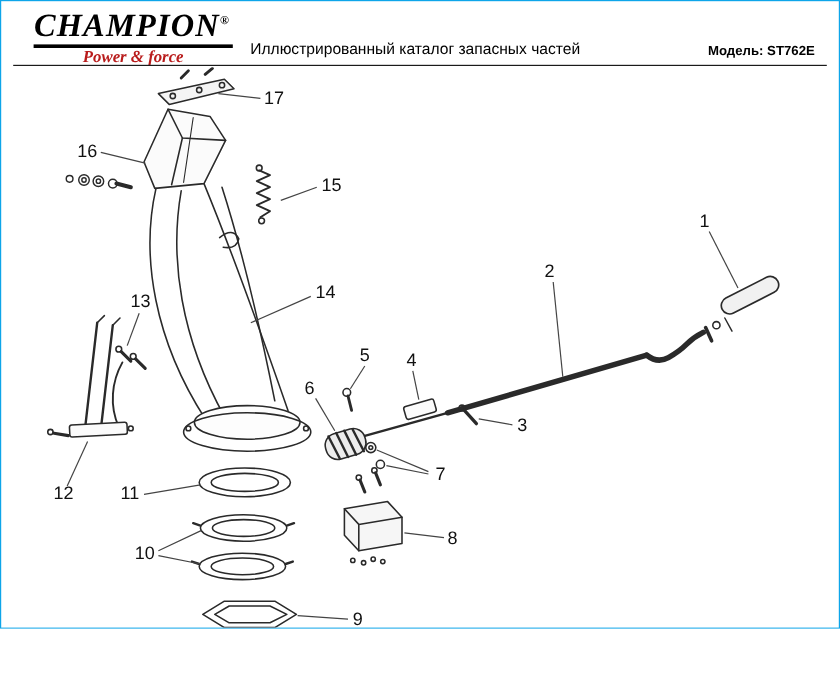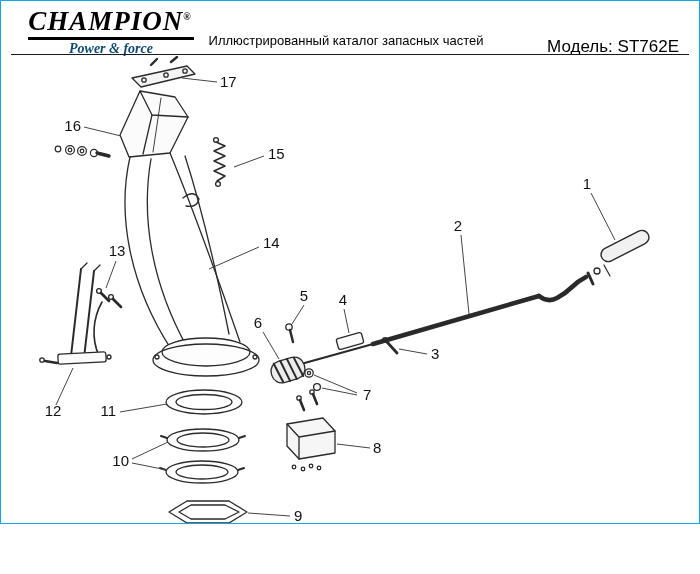--- a/index.html
+++ b/index.html
@@ -11,27 +11,27 @@
   }
   .logo { position:absolute; top:7px; left:16px; width:188px; text-align:center; }
   .logo-main {
     display:inline-block; font-family:"Liberation Serif", serif;
     font-style:italic; font-weight:bold; font-size:27px; line-height:1;
     letter-spacing:1px; border-bottom:3px solid #000; padding:0 3px 2px 0;
   }
   .logo-main sup { font-size:10px; font-style:normal; letter-spacing:0; }
   .logo-sub {
     margin-top:1px; font-family:"Liberation Serif", serif; font-style:italic;
-    font-weight:bold; font-size:14px; color:#0c4a6e;
+    font-weight:bold; font-size:14px; color:#b91c1c;
   }
   .doc-title {
     position:absolute; top:32px; left:195px; width:300px;
     text-align:center; font-size:13px;
   }
-  .model { position:absolute; top:36px; right:20px; font-size:17px; }
+  .model { position:absolute; top:36px; right:20px; font-size:11px;font-weight:bold; }
   .rule { position:absolute; top:53px; left:10px; right:10px; border-top:1.5px solid #1a1a1a; }
   .diagram { position:absolute; top:55px; left:0; }
   text { font-family:"Liberation Sans", sans-serif; }
 </style>
 </head>
 <body>
 
 <div class="page">
 
   <div class="logo">

